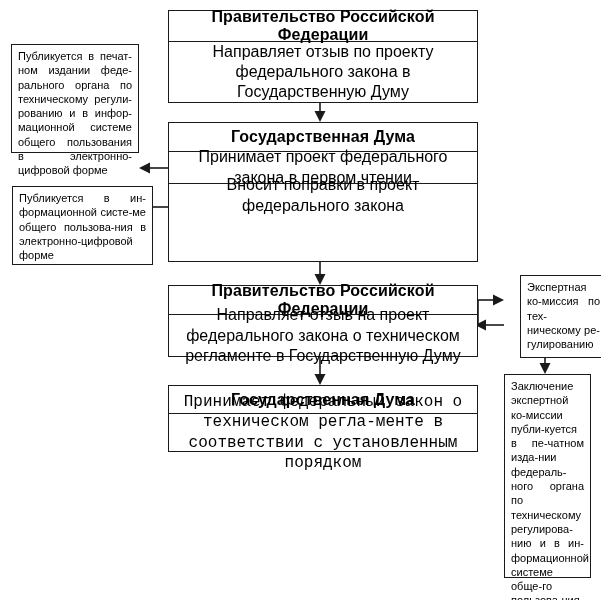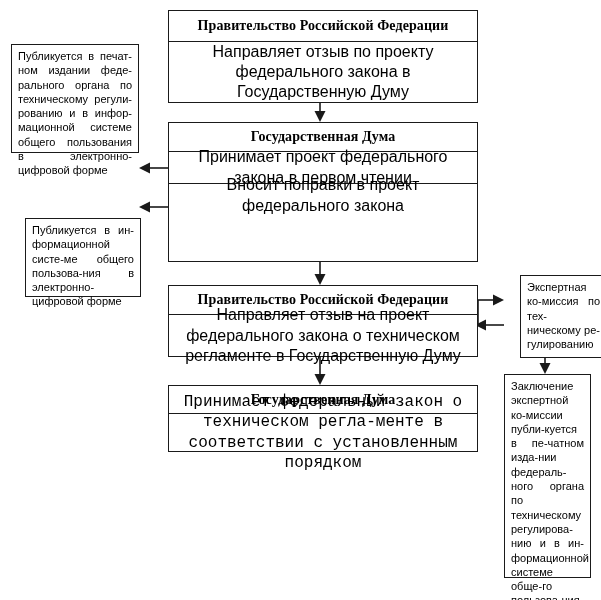--- a/index.html
+++ b/index.html
@@ -34,23 +34,22 @@
     align-items: center;
     justify-content: center;
     text-align: center;
     padding: 3px 7px;
   }
   .row + .row {
     border-top: 1.5px solid #1a1a1a;
   }
   .hdr {
     font-weight: bold;
-    font-size: 14px;
+    font-size: 16px;
     letter-spacing: 0.1px;
-    font-family: Liberation Serif, serif;
   }
   .body-row {
     font-size: 16px;
     line-height: 1.28;
   }
   .side {
     position: absolute;
     box-sizing: border-box;
     border: 1.5px solid #1a1a1a;
     background: #ffffff;
@@ -107,21 +106,21 @@
     <polygon points="320,385 314.5,374 325.5,374"></polygon>
   </svg>
 
   <div class="box" style="left:168px; top:10px; width:310px; height:93px;">
     <div class="row hdr" style="height:30px;">Правительство Российской Федерации</div>
     <div class="row body-row" style="height:61.5px;">Направляет отзыв по проекту федерального закона в Государственную Думу</div>
   </div>
 
   <div class="side" style="left:11px; top:44px; width:128px; height:109px;">Публикуется в печат-ном издании феде-рального органа по техническому регули-рованию и в инфор-мационной системе общего пользования в электронно-цифровой форме</div>
 
-  <div class="side" style="left:25px; top:186px; width:116px; height:79px;margin-top:32px;">Публикуется в ин-формационной систе-ме общего пользова-ния в электронно-цифровой форме</div>
+  <div class="side" style="left:12px; top:186px; width:141px; height:79px;">Публикуется в ин-формационной систе-ме общего пользова-ния в электронно-цифровой форме</div>
 
   <div class="box" style="left:168px; top:122px; width:310px; height:140px;">
     <div class="row hdr" style="height:28px;">Государственная Дума</div>
     <div class="row body-row" style="height:32px;">Принимает проект федерального закона в первом чтении</div>
     <div class="row body-row" style="height:24px;">Вносит поправки в проект федерального закона</div>
   </div>
 
   <div class="box" style="left:168px; top:285px; width:310px; height:72px;">
     <div class="row hdr" style="height:28px;">Правительство Российской Федерации</div>
     <div class="row body-row" style="height:42.5px;">Направляет отзыв на проект федерального закона о техническом регламенте в Государственную Думу</div>

